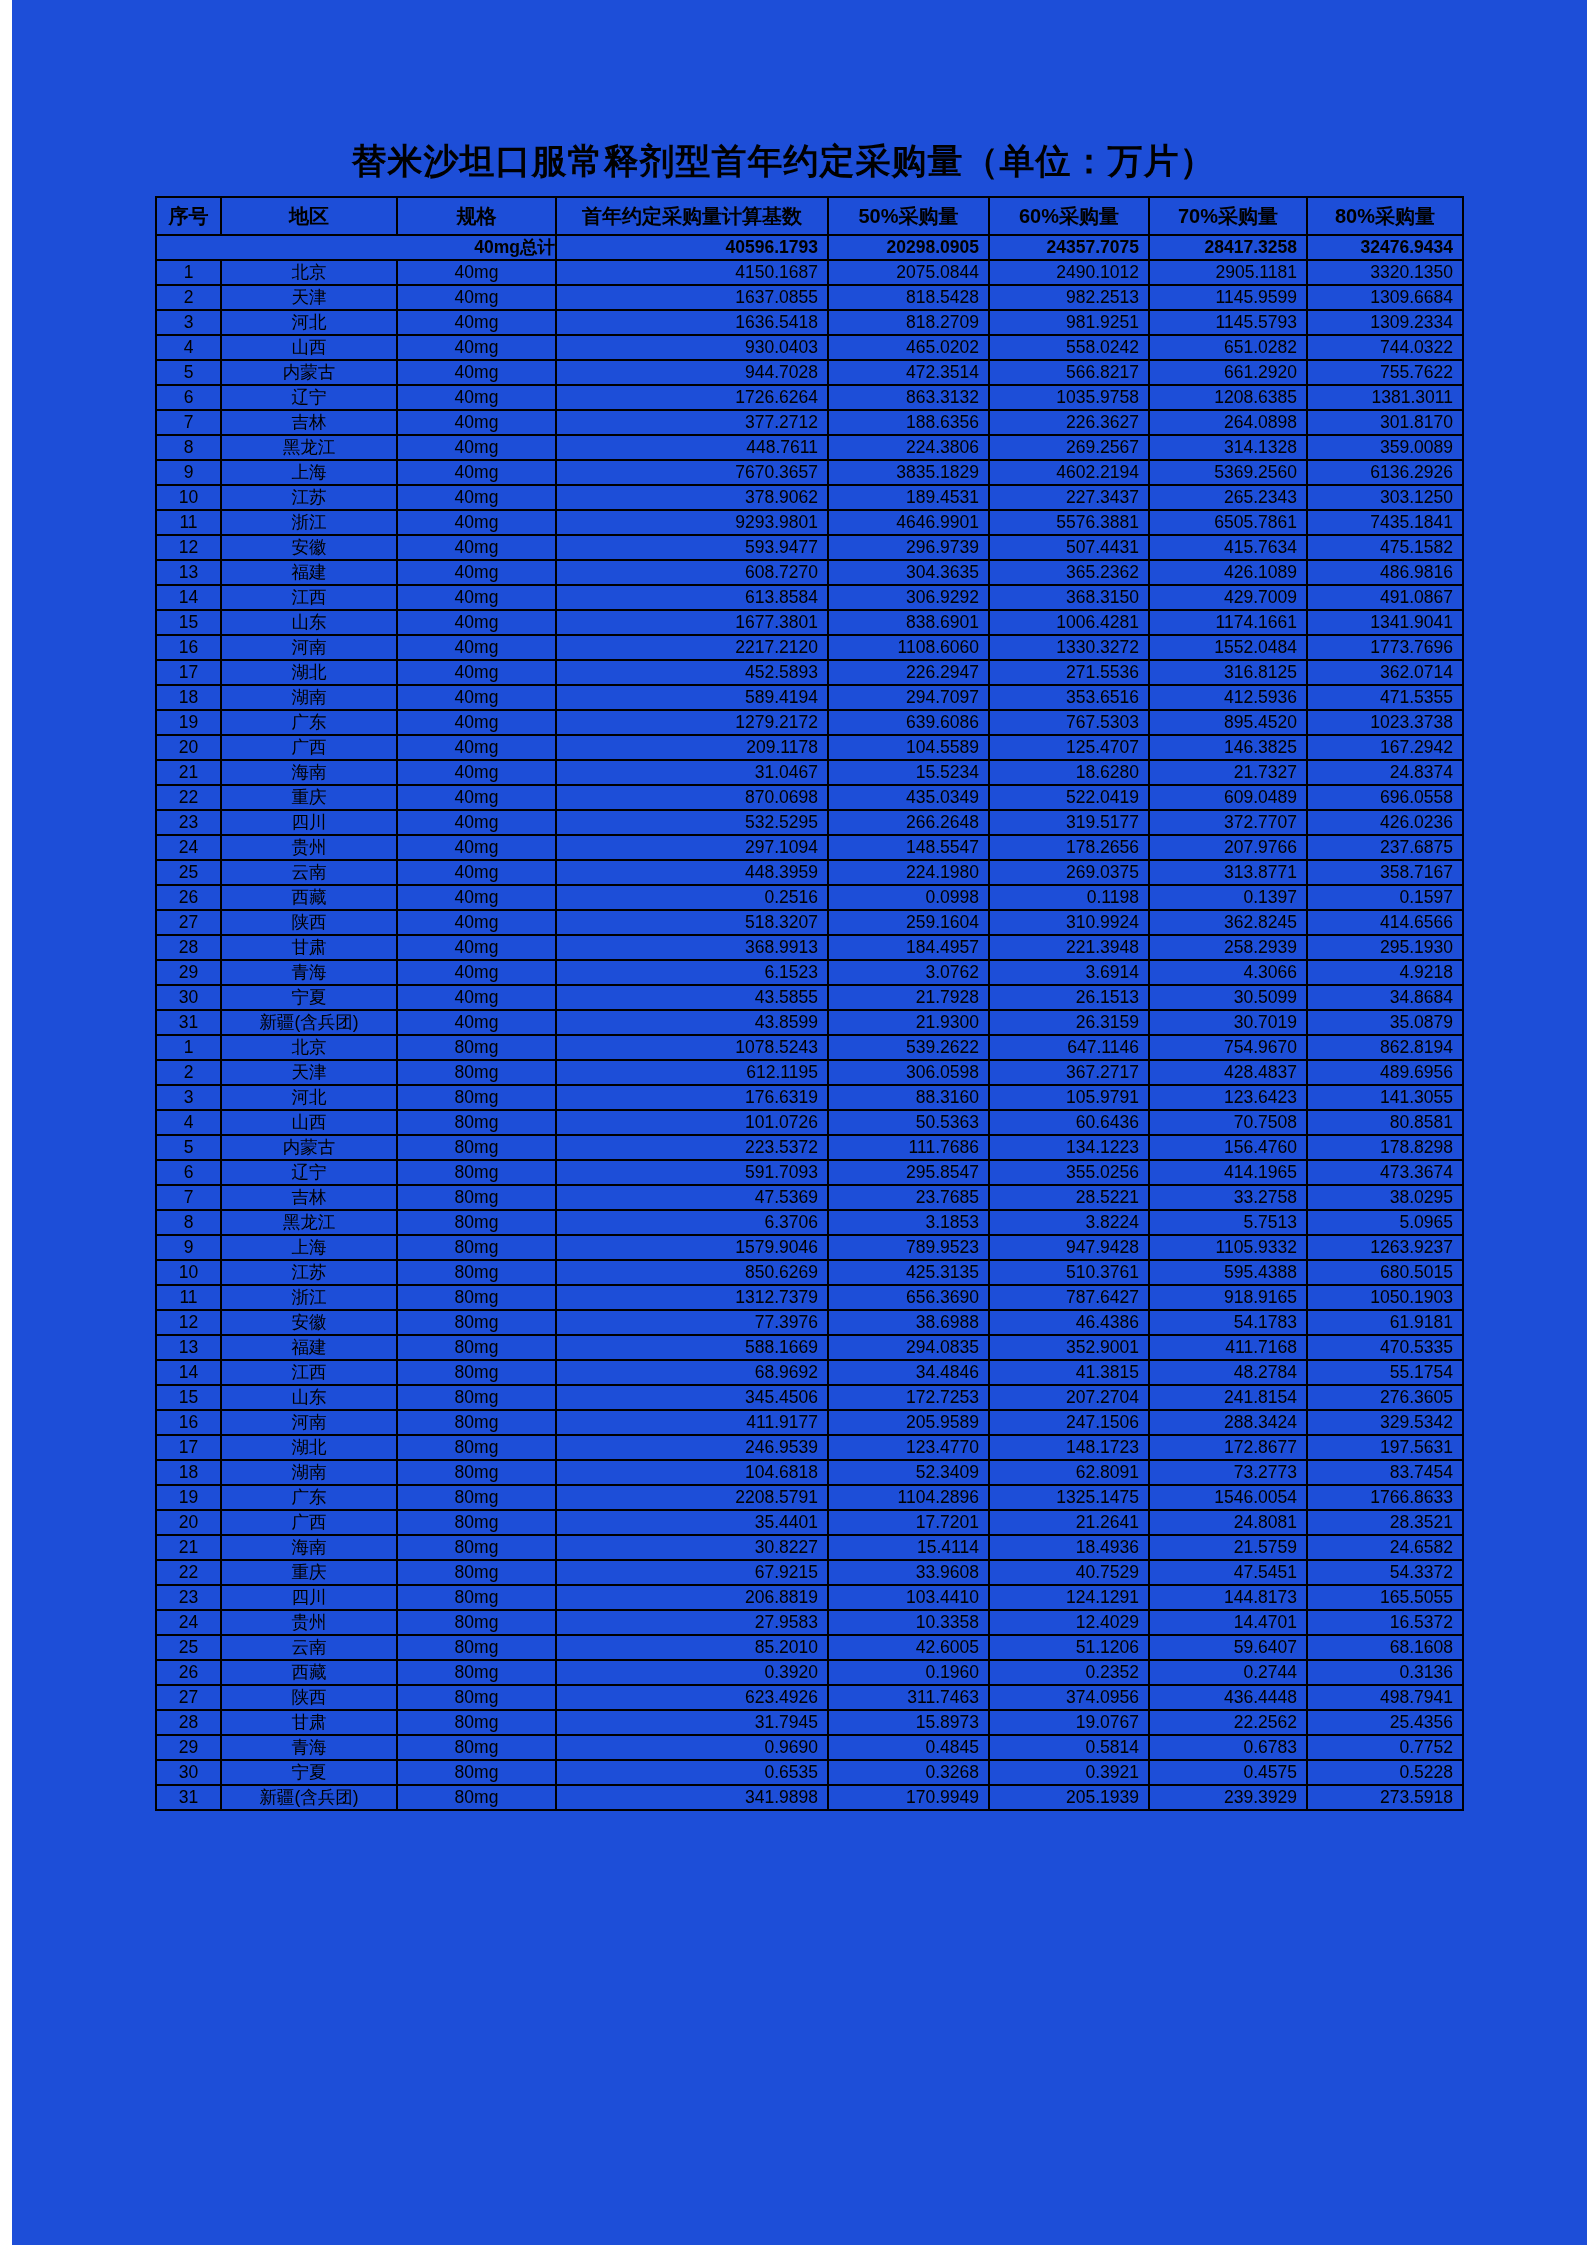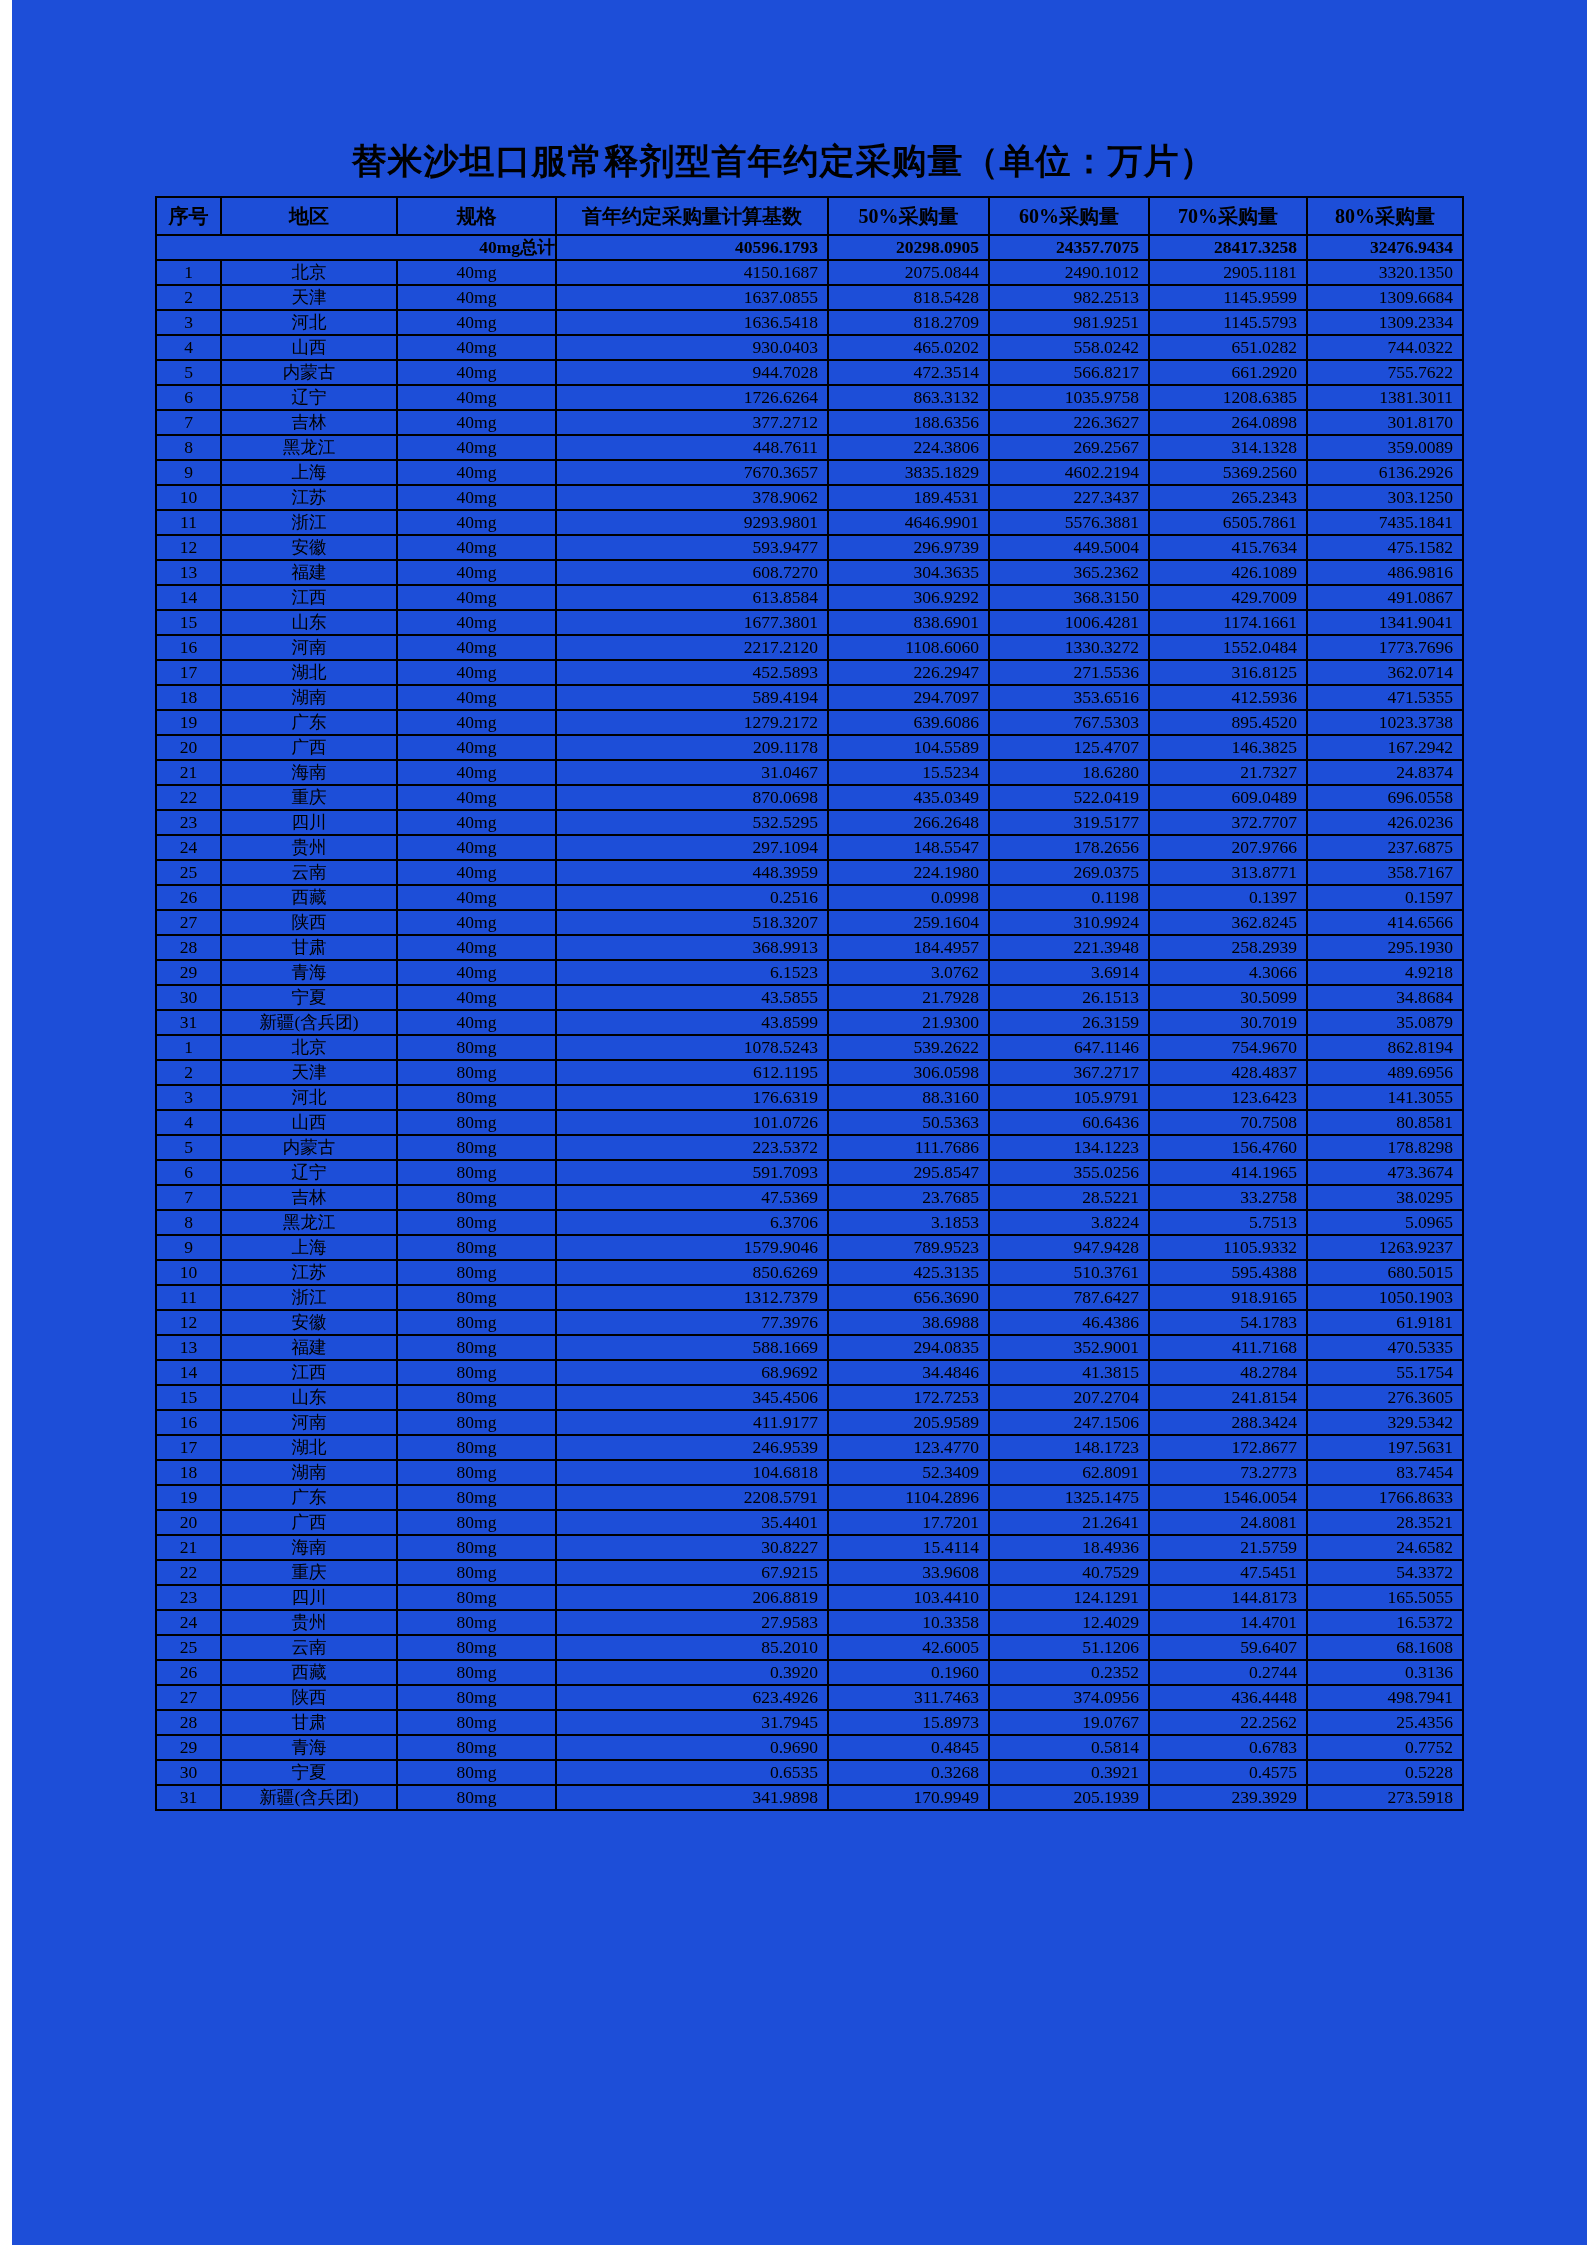--- a/index.html
+++ b/index.html
@@ -9,21 +9,21 @@
   }
   .page{position:absolute;left:12px;top:0;width:1587px;height:2245px;background:#1d4ed8;}
   .doc-title{
     position:absolute;left:118px;top:138px;width:1307px;margin:0;
     text-align:center;font-size:35px;font-weight:bold;letter-spacing:1px;
     font-family:"Liberation Serif","DejaVu Serif",serif;
   }
   table.data-table{
     position:absolute;left:143px;top:196px;width:1307px;
     border-collapse:collapse;table-layout:fixed;
-    font-family:Liberation Serif, serif;
+    font-family:Liberation Sans, sans-serif;
   }
   .data-table th,.data-table td{
     border:2px solid #000;overflow:hidden;white-space:nowrap;
     padding:0;vertical-align:middle;
   }
   .data-table th{font-size:20px;font-weight:bold;height:36px;text-align:center;}
   .data-table td{font-size:17.5px;height:23px;line-height:23px;}
   .c-idx,.c-region,.c-spec{text-align:center;}
   .num{text-align:right;padding-right:9px !important;}
   tr.total-row td{font-weight:bold;}
@@ -176,21 +176,21 @@
           <td class="num">5576.3881</td>
           <td class="num">6505.7861</td>
           <td class="num">7435.1841</td>
         </tr>
         <tr>
           <td class="c-idx">12</td>
           <td class="c-region">安徽</td>
           <td class="c-spec">40mg</td>
           <td class="num">593.9477</td>
           <td class="num">296.9739</td>
-          <td class="num">449.5004</td>
+          <td class="num">507.4431</td>
           <td class="num">415.7634</td>
           <td class="num">475.1582</td>
         </tr>
         <tr>
           <td class="c-idx">13</td>
           <td class="c-region">福建</td>
           <td class="c-spec">40mg</td>
           <td class="num">608.7270</td>
           <td class="num">304.3635</td>
           <td class="num">365.2362</td>

